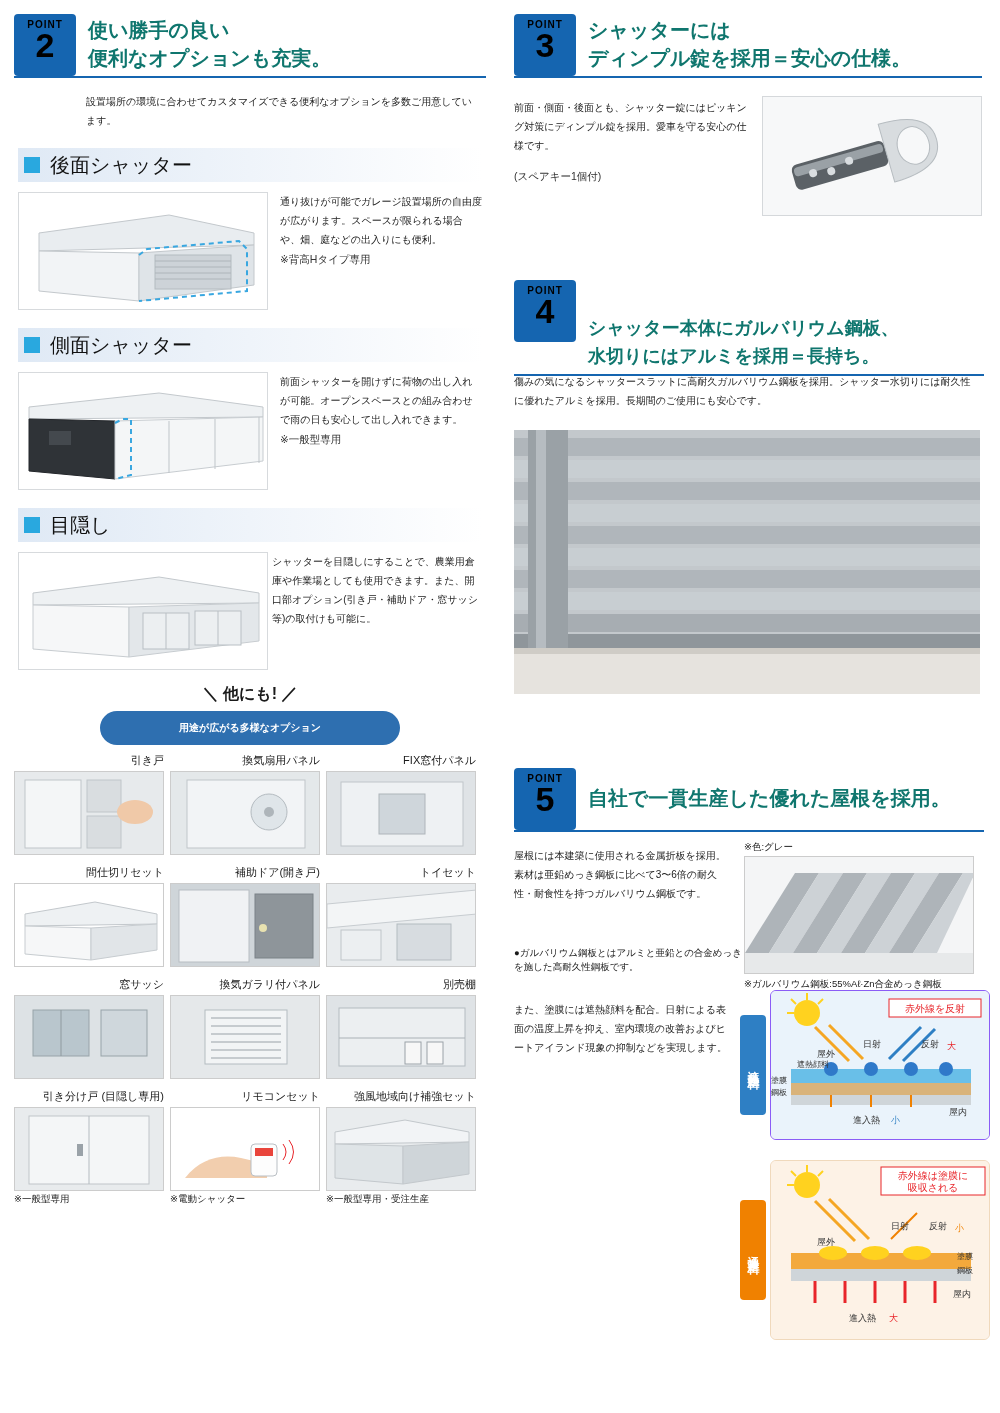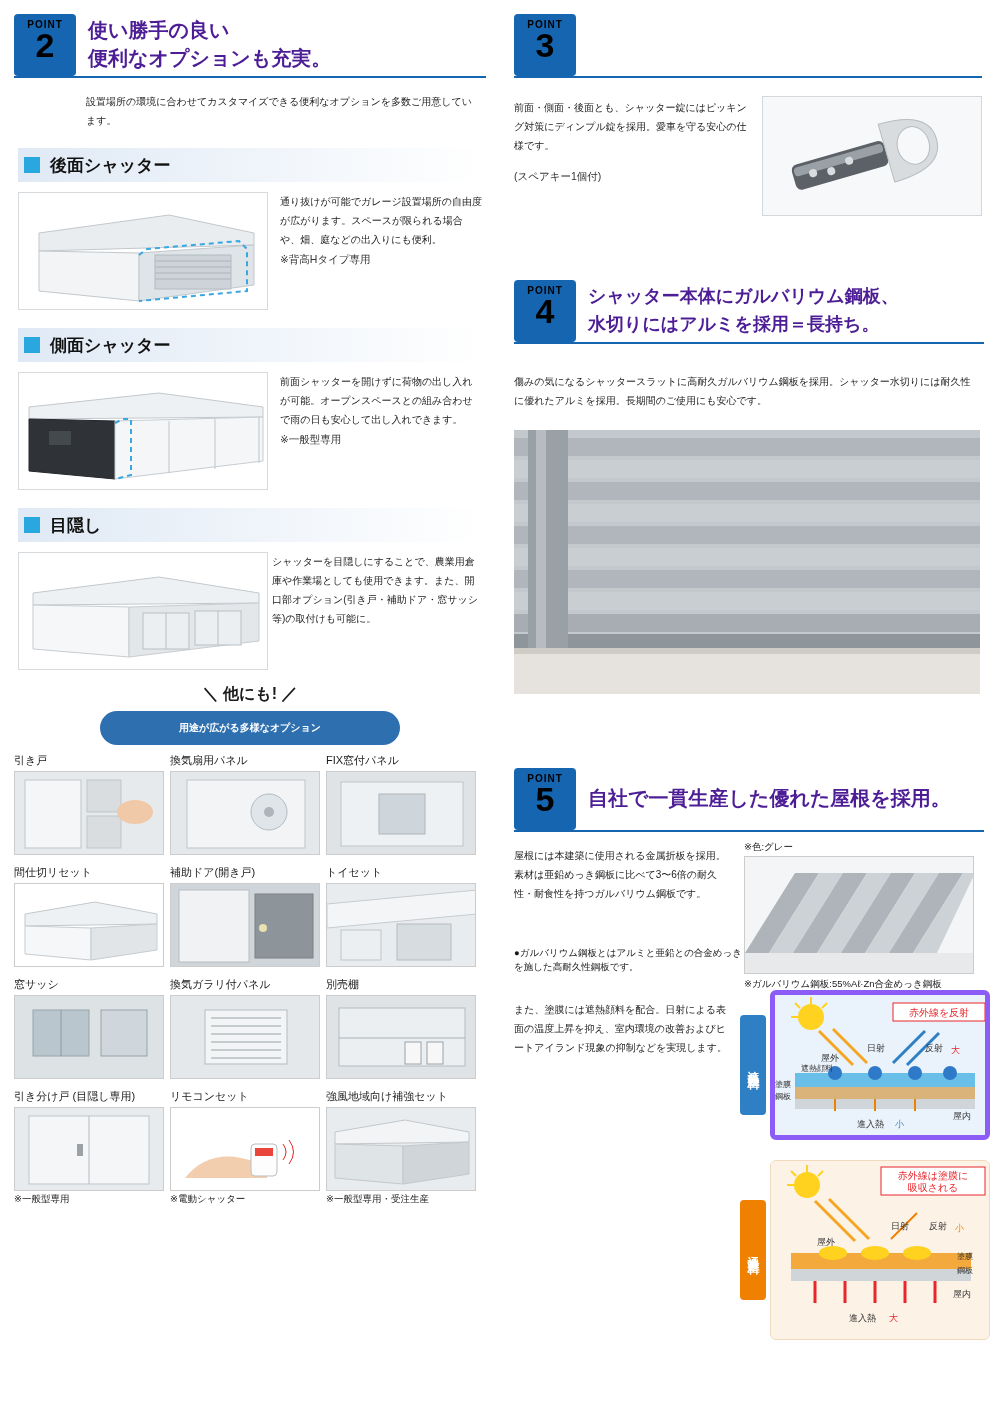--- a/index.html
+++ b/index.html
@@ -19,50 +19,50 @@
   .point-head { position:relative; }
   .point-badge {
     width:62px; height:62px; background:#1565b0; color:#000000;
     border-radius:4px; display:flex; flex-direction:column;
     align-items:center; justify-content:flex-start; padding-top:5px;
     float:left;
   }
   .point-badge .pt { font-size:10px; letter-spacing:1px; font-weight:bold; line-height:11px;}
   .point-badge .num { font-size:34px; font-weight:bold; line-height:34px; margin-top:-2px;}
   .point-title {
-    margin-left:74px; font-size:20px; font-weight:bold; color:#4c1d95;
+    margin-left:74px; font-size:20px; font-weight:bold; color:#0f766e;
     line-height:28px; padding-top:2px;
   }
   .point-title .ln { display:block; }
   .underline { clear:both; border-bottom:2px solid #1565b0; margin-top:4px; }
 
   .body-txt { font-size:10px; line-height:19px; color:#222; }
 
   
   .sec-bar {
     background:linear-gradient(to right,#dfe9f5,#ffffff);
     height:34px; display:flex; align-items:center; margin-top:18px;
   }
   .sec-bar .sq { width:16px; height:16px; background:#29a8df; margin:0 10px 0 6px;}
-  .sec-bar .lbl { font-size:17px; font-weight:bold; color:#111; }
+  .sec-bar .lbl { font-size:20px; font-weight:normal; color:#111; }
 
   .photo { background:#e9ecef; border:1px solid #d7dadd; position:relative; overflow:hidden;}
 
   .note { font-size:10.5px; color:#333; }
 
   
   .opt-ribbon {
     width:300px; height:34px; margin:6px auto 0 auto; background:#2e6fb0;
     border-radius:17px; color:#fff; font-size:10px; font-weight:bold;
     display:flex; align-items:center; justify-content:center;
   }
   .alsobar { text-align:center; font-size:16px; font-weight:bold; margin-top:14px;}
   .grid { display:flex; flex-wrap:wrap; width:470px; margin:8px 0 0 14px; }
   .cell { width:150px; margin:0 6px 8px 0; }
-  .cell .t { font-size:11px; text-align:left; margin-bottom:3px; }
+  .cell .t { font-size:11px; text-align:right; margin-bottom:3px; }
   .cell .im { height:84px; border:1px solid #ccc; background:#eceff1; position:relative; overflow:hidden;}
   .cell .n { font-size:9.5px; margin-top:2px; }
 
   
   .keyimg { width:220px; height:120px; background:#f1f3f5; border:1px solid #d5d8db; position:absolute; right:18px; top:96px; overflow:hidden;}
   .roofimg { width:230px; height:118px; background:#e8eaec; border:1px solid #ccc; position:relative; overflow:hidden;}
 
   .diagram { width:240px; height:148px; border-radius:6px; position:relative; overflow:hidden; }
   .dg-label { width:26px; height:100px; border-radius:4px; color:#fff; font-size:12px; font-weight:bold;
               display:flex; align-items:center; justify-content:center; writing-mode:vertical-rl; letter-spacing:2px;}
@@ -347,20 +347,24 @@
   </div>
 </div>
 
 <div class="col-right">
 
   <div class="point-head" style="margin:14px 18px 0 14px;">
     <div class="point-badge">
       <span class="pt">POINT</span>
       <span class="num">3</span>
     </div>
+    <div class="point-title">
+      <span class="ln">シャッターには</span>
+      <span class="ln">ディンプル錠を採用＝安心の仕様。</span>
+    </div>
     <div class="underline"></div>
   </div>
 
   <div class="body-txt" style="position:absolute;left:14px;top:98px;width:240px;">前面・側面・後面とも、シャッター錠にはピッキング対策にディンプル錠を採用。愛車を守る安心の仕様です。</div>
   <div class="note" style="position:absolute;left:14px;top:170px;">(スペアキー1個付)</div>
 
   <div class="keyimg">
     <svg width="220" height="120" viewBox="0 0 220 120">
       <rect width="220" height="120" fill="#f7f8f9"></rect>
       <g transform="rotate(-16 110 60)">
@@ -373,21 +377,21 @@
         <ellipse cx="152" cy="60" rx="16" ry="19" fill="#f7f8f9" stroke="#b6bcc0"></ellipse>
       </g>
     </svg>
   </div>
 
   <div class="point-head" style="position:absolute;left:14px;top:280px;width:470px;">
     <div class="point-badge">
       <span class="pt">POINT</span>
       <span class="num">4</span>
     </div>
-    <div class="point-title" style="font-size:18px;">
+    <div class="point-title" style="font-size:18px;margin-top:32px;">
       <span class="ln">シャッター本体にガルバリウム鋼板、</span>
       <span class="ln">水切りにはアルミを採用＝長持ち。</span>
     </div>
     <div class="underline"></div>
   </div>
 
   <div class="body-txt" style="position:absolute;left:14px;top:372px;width:466px;">傷みの気になるシャッタースラットに高耐久ガルバリウム鋼板を採用。シャッター水切りには耐久性に優れたアルミを採用。長期間のご使用にも安心です。</div>
 
   <div style="position:absolute;left:14px;top:430px;">
     <svg width="466" height="264" viewBox="0 0 466 264">
@@ -442,21 +446,21 @@
         <rect x="0" y="96" width="230" height="22" fill="#e7e9ea"></rect>
       </svg>
     </div>
     <div class="tiny" style="margin-top:3px;">※ガルバリウム鋼板:55%Aℓ·Zn合金めっき鋼板</div>
   </div>
 
   <div class="body-txt" style="position:absolute;left:14px;top:1000px;width:215px;">また、塗膜には遮熱顔料を配合。日射による表面の温度上昇を抑え、室内環境の改善およびヒートアイランド現象の抑制などを実現します。</div>
 
   <div style="position:absolute;left:240px;top:990px;display:flex;align-items:center;">
     <div class="dg-label" style="background:#2e7fc4;">遮熱塗料</div>
-    <div class="diagram" style="width:220px;height:150px;margin-left:4px;background:#eaf2fa;border:5px solid #8b5cf6;">
+    <div class="diagram" style="width:220px;height:150px;margin-left:4px;background:#eaf2fa;border:1px solid #8b5cf6;">
       <svg width="220" height="150" viewBox="0 0 220 150">
         <rect width="220" height="150" fill="#eaf3fb"></rect>
         <circle cx="36" cy="22" r="13" fill="#ffd21f"></circle>
         <g stroke="#ffd21f" stroke-width="2">
           <line x1="36" y1="2" x2="36" y2="9"></line>
             <line x1="16" y1="22" x2="23" y2="22"></line>
           <line x1="20" y1="8" x2="25" y2="13"></line>
             <line x1="52" y1="8" x2="47" y2="13"></line>
         </g>
         <rect x="118" y="8" width="92" height="18" fill="#ffffff" stroke="#e8262b"></rect>

